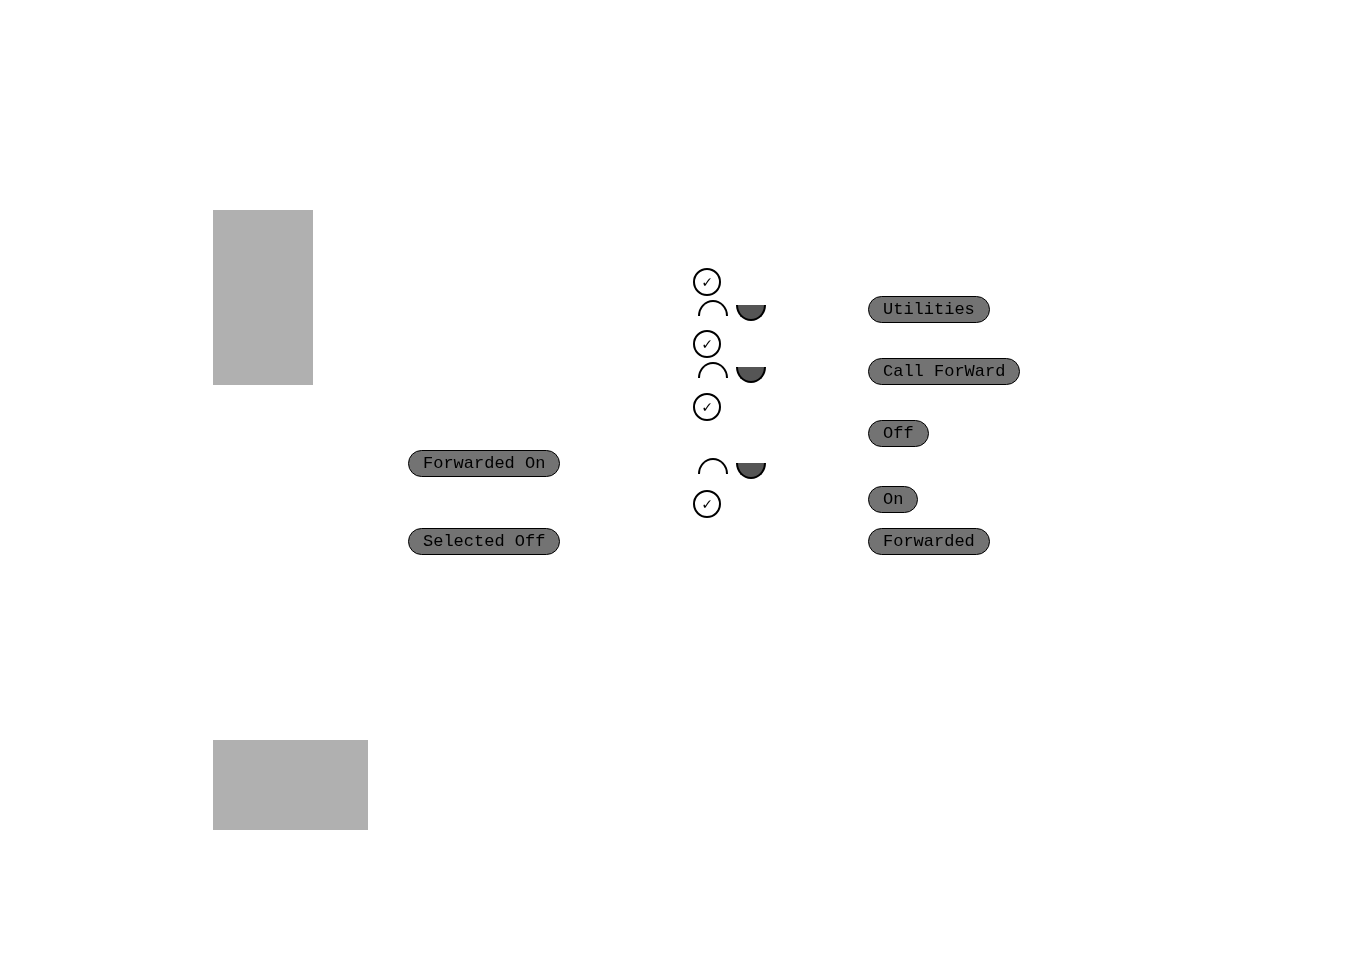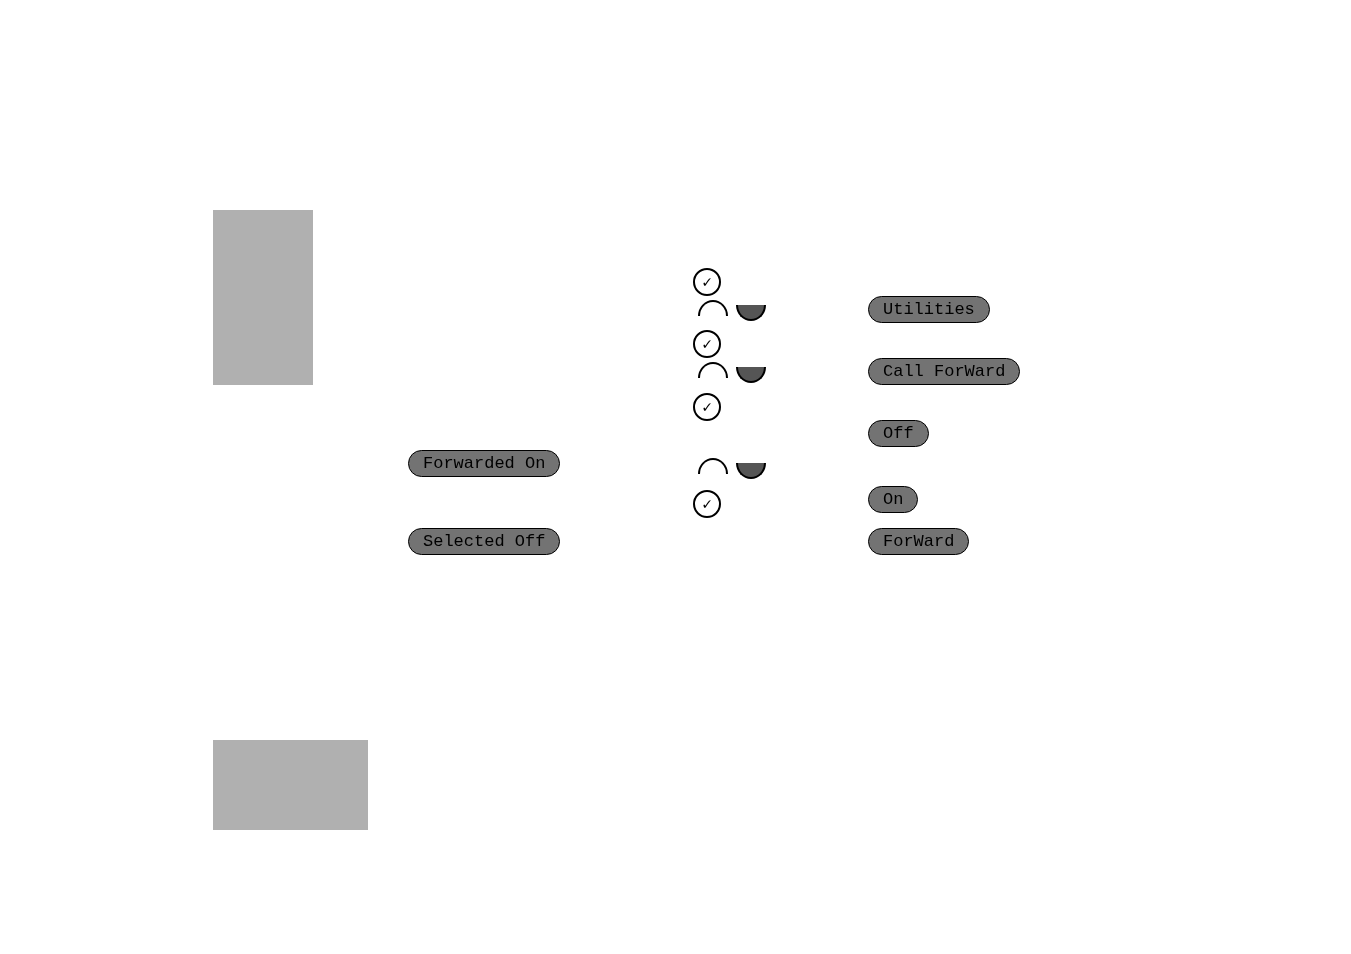--- a/index.html
+++ b/index.html
@@ -108,13 +108,13 @@
 
 <div class="arc-up" style="left: 698px; top: 458px;"></div>
 <div class="arc-down" style="left: 736px; top: 463px;"></div>
 
 <div class="pill-button" style="left: 868px; top: 442px; margin-top: 44px;">On</div>
 
 <div class="check-circle" style="left: 693px; top: 490px;">✓</div>
 
 <div class="pill-button" style="left: 408px; top: 528px;">Selected Off</div>
 
-<div class="pill-button" style="left: 868px; top: 528px;">ForWard</div>
+<div class="pill-button" style="left: 868px; top: 528px;">Forwarded</div>
 
 </body></html>

